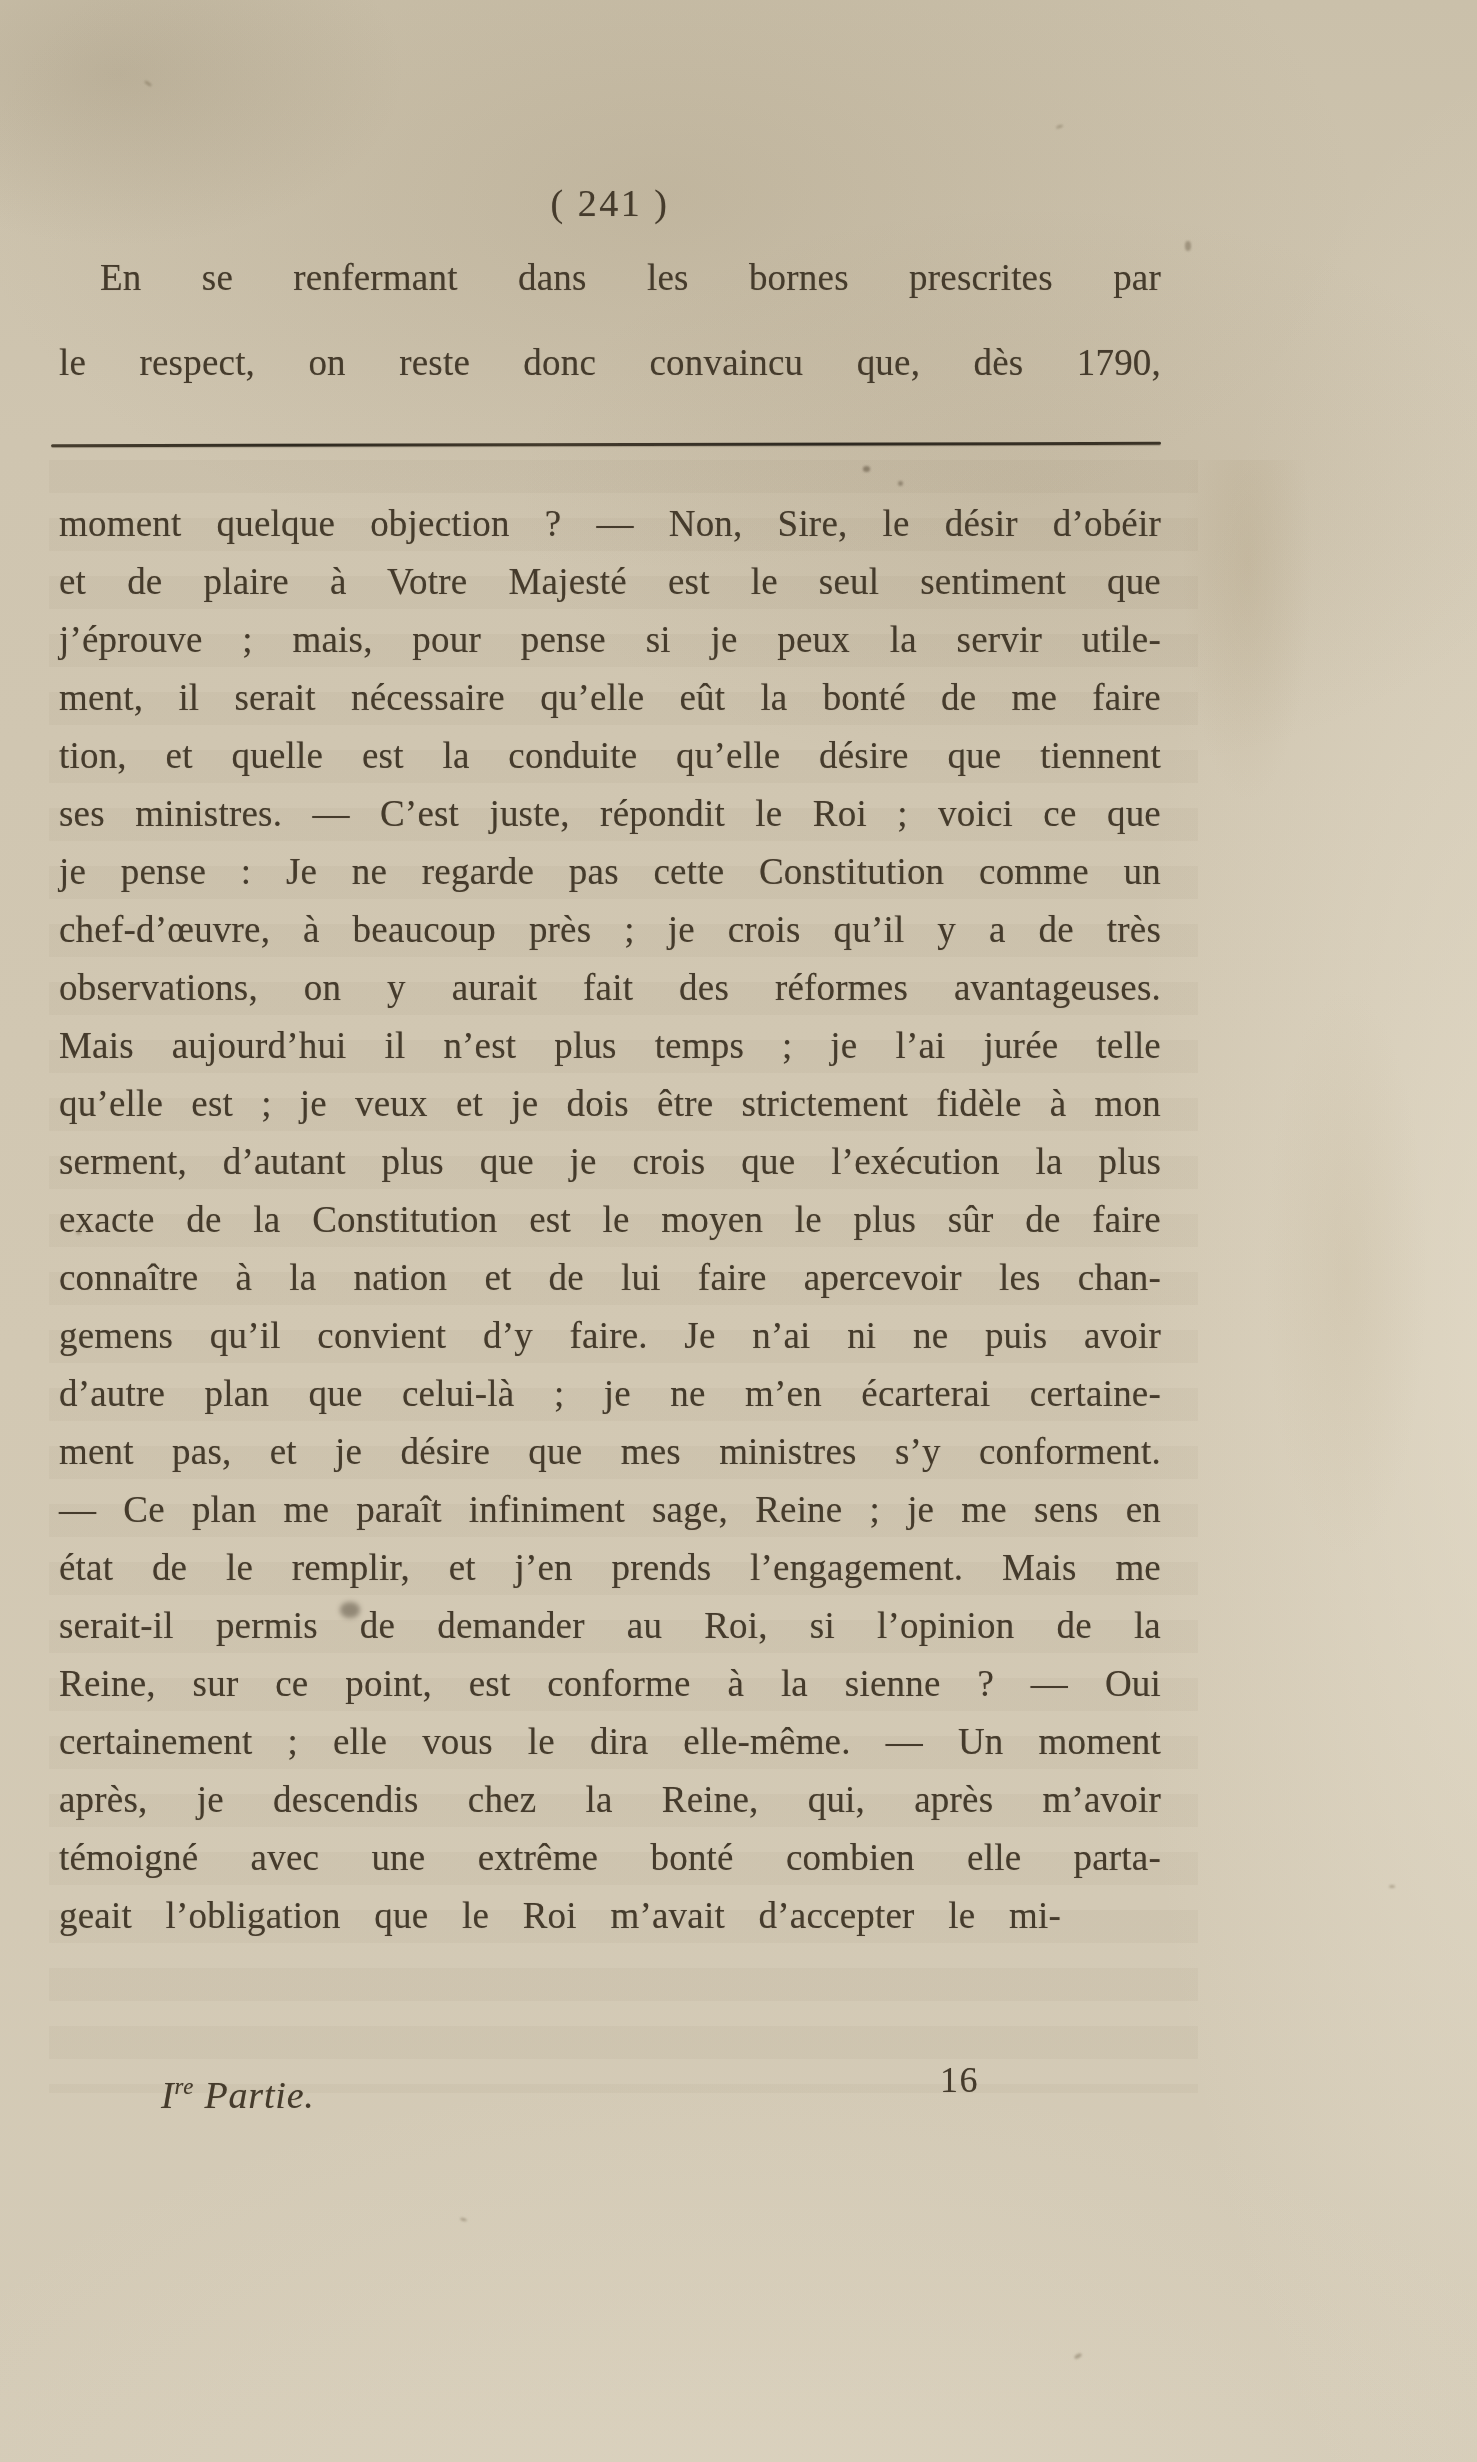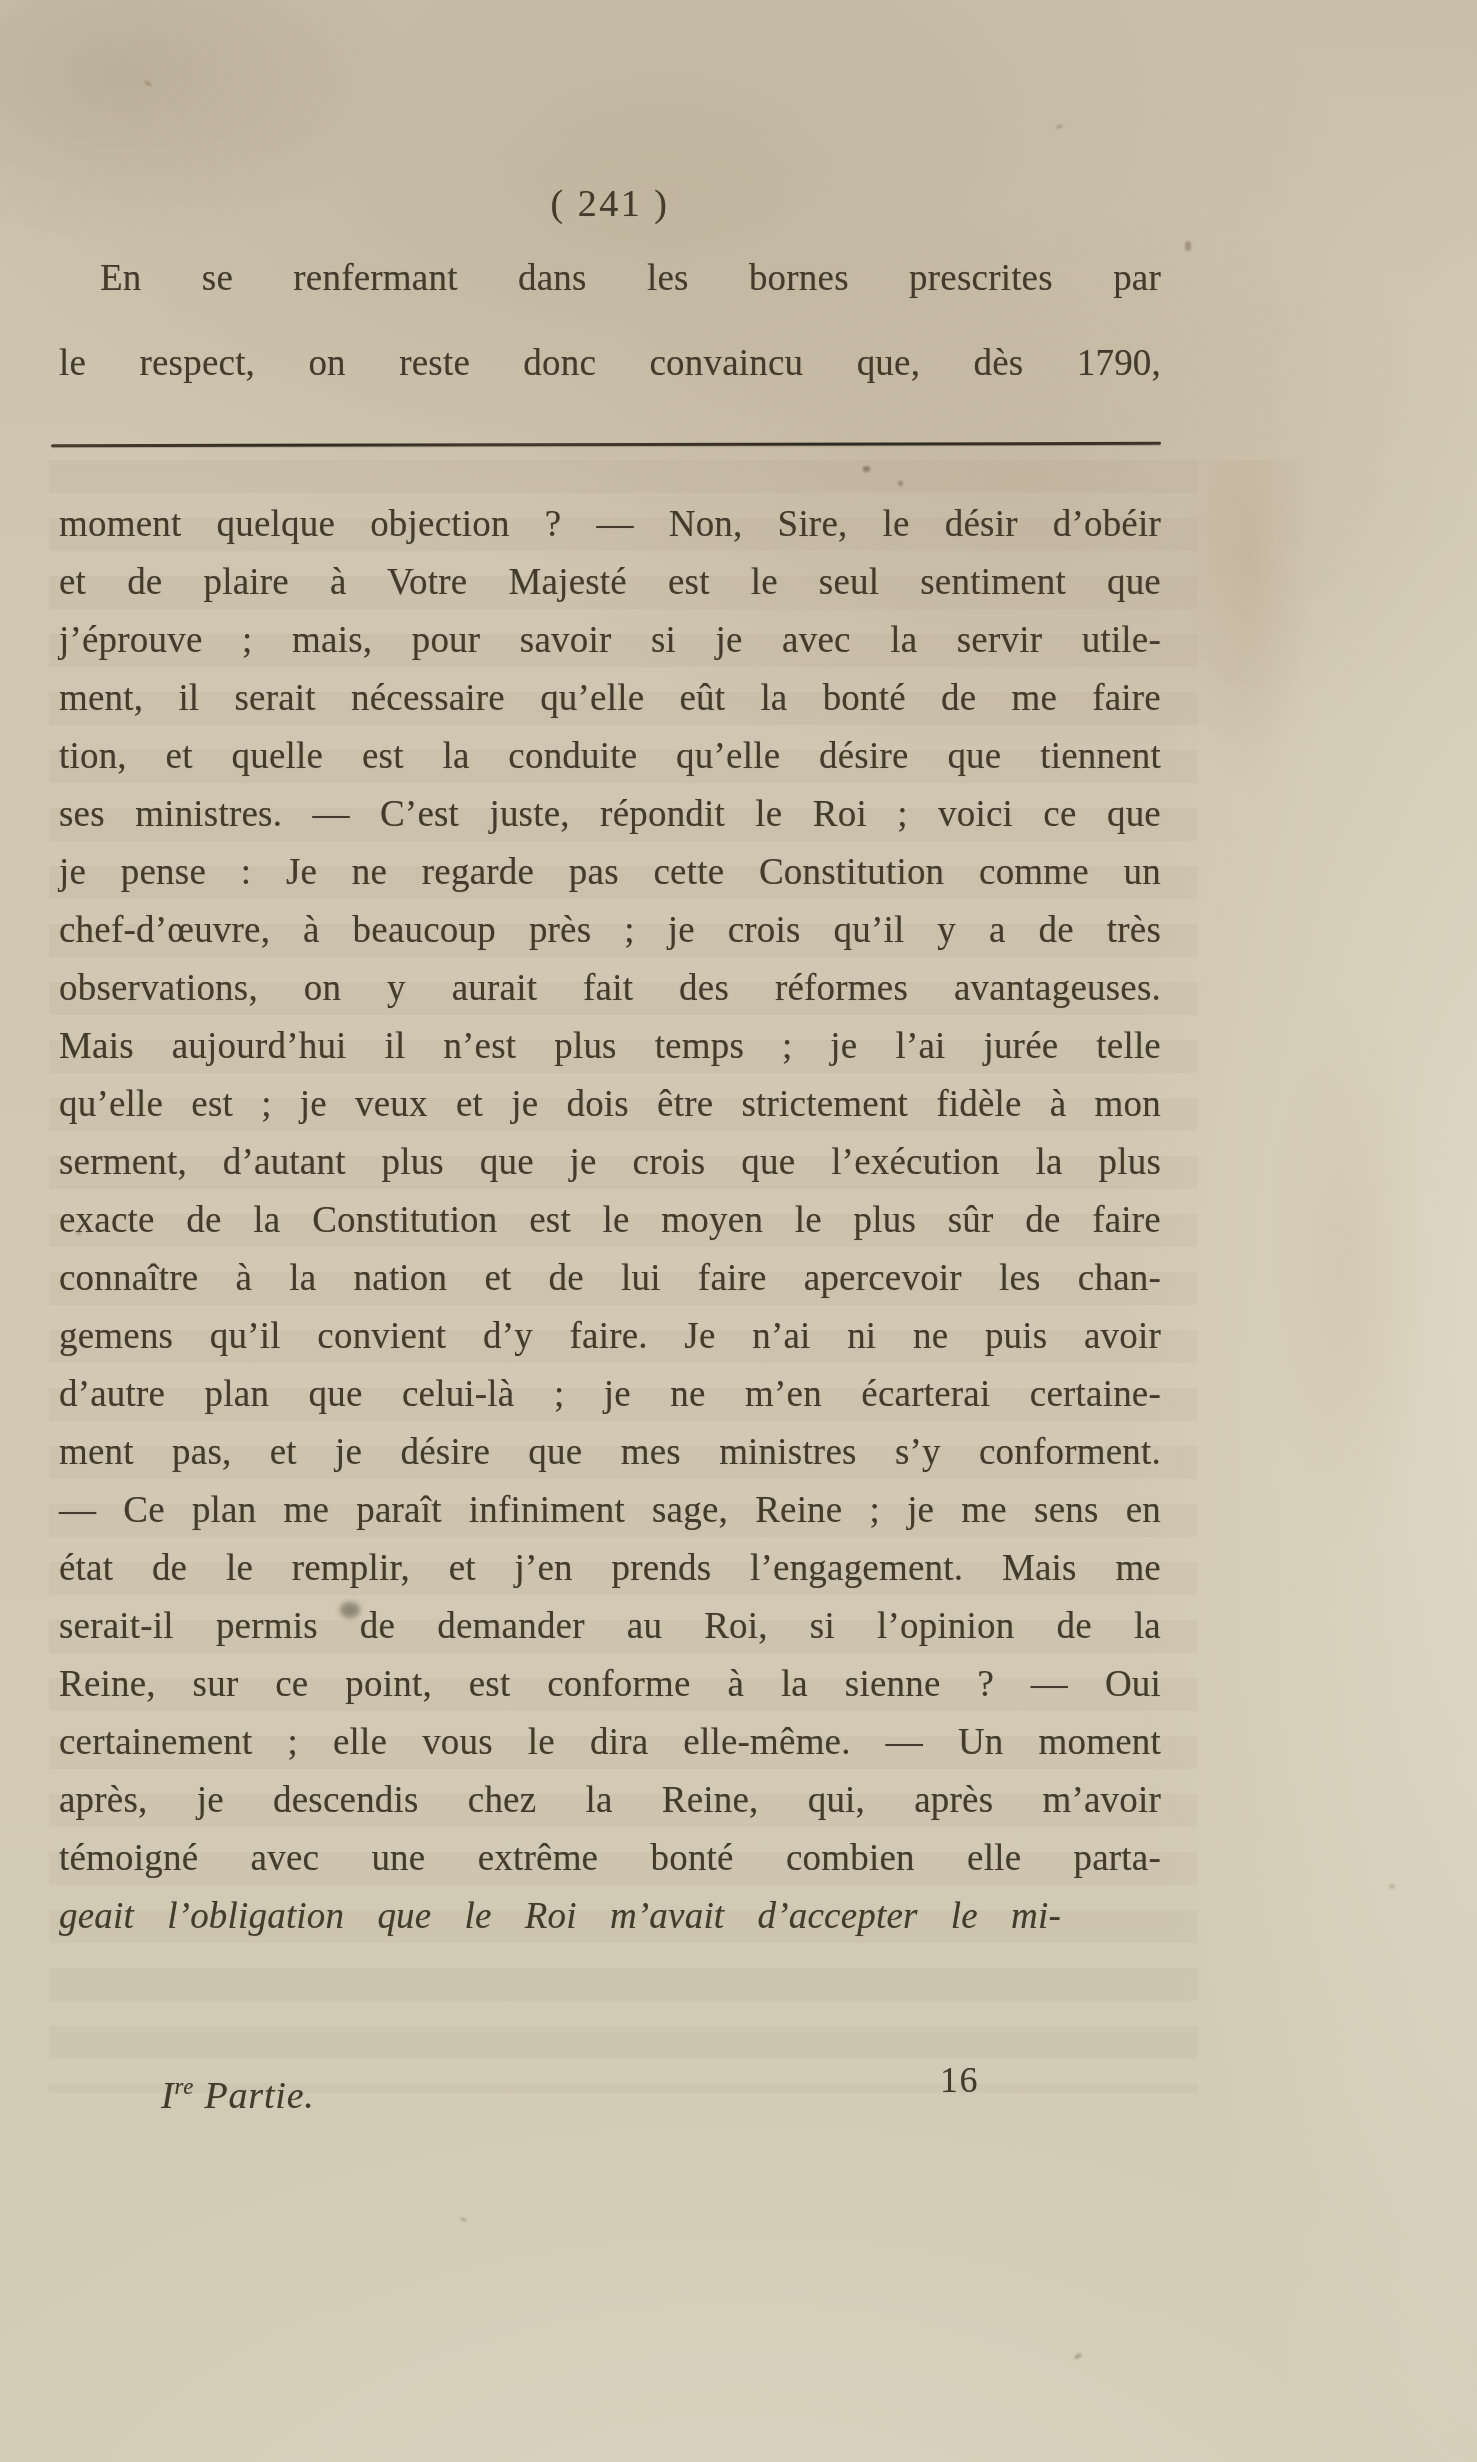--- a/index.html
+++ b/index.html
@@ -42,21 +42,21 @@
   .iline { line-height:85px; }
   .iline.indent { text-indent:41px; }
   .rule {
     position:absolute; left:51px; top:443px; width:1110px; height:3.3px;
     background:linear-gradient(90deg,#473e2f 0%, #2f2a20 22%, #443b2d 45%, #2e2921 70%, #3c3427 100%);
     border-radius:1.6px; transform:rotate(-0.12deg);
     box-shadow:0 0.8px 0.8px rgba(90,78,58,0.35);
   }
   .body-block { position:absolute; left:0; top:495px; width:100%; }
   .bline { line-height:58px; }
-  .bline.short { width:1002px;font-style:italic; }
+  .bline.short { width:1002px; }
   .footer { position:absolute; left:0; top:2057px; width:100%; height:66px; font-size:38px; }
   .part-label { position:absolute; left:102px; top:0; font-style:italic; letter-spacing:0.8px;
     text-shadow:0 0 0.8px rgba(69,60,44,0.40);margin-top:16px; }
   .part-label sup { font-size:60%; }
   .sig-num { position:absolute; left:881px; top:1.6px; font-size:36px; letter-spacing:1.6px;
     text-shadow:0 0 0.8px rgba(69,60,44,0.40); }
   .speck { position:absolute; border-radius:50%; pointer-events:none; }
   .s1 { left:340px; top:1602px; width:19.7px; height:16.4px; background:rgba(58,48,33,0.42); filter:blur(2.5px); }
   .s2 { left:863px; top:466px; width:7.4px; height:5.7px; background:rgba(70,58,40,0.45); filter:blur(0.8px); }
   .s3 { left:898px; top:481px; width:4.9px; height:4.9px; background:rgba(70,58,40,0.40); filter:blur(0.8px); }
@@ -90,21 +90,21 @@
       <div class="iline">le respect, on reste donc convaincu que, dès 1790,</div>
     </div>
   </div>
 
   <div class="rule"></div>
 
   <div class="column">
     <div class="body-block">
       <div class="bline">moment quelque objection ? — Non, Sire, le désir d’obéir</div>
       <div class="bline">et de plaire à Votre Majesté est le seul sentiment que</div>
-      <div class="bline">j’éprouve ; mais, pour savoir si je avec la servir utile-</div>
+      <div class="bline">j’éprouve ; mais, pour pense si je peux la servir utile-</div>
       <div class="bline">ment, il serait nécessaire qu’elle eût la bonté de me faire</div>
       <div class="bline">tion, et quelle est la conduite qu’elle désire que tiennent</div>
       <div class="bline">ses ministres. — C’est juste, répondit le Roi ; voici ce que</div>
       <div class="bline">je pense : Je ne regarde pas cette Constitution comme un</div>
       <div class="bline">chef-d’œuvre, à beaucoup près ; je crois qu’il y a de très</div>
       <div class="bline">observations, on y aurait fait des réformes avantageuses.</div>
       <div class="bline">Mais aujourd’hui il n’est plus temps ; je l’ai jurée telle</div>
       <div class="bline">qu’elle est ; je veux et je dois être strictement fidèle à mon</div>
       <div class="bline">serment, d’autant plus que je crois que l’exécution la plus</div>
       <div class="bline">exacte de la Constitution est le moyen le plus sûr de faire</div>

